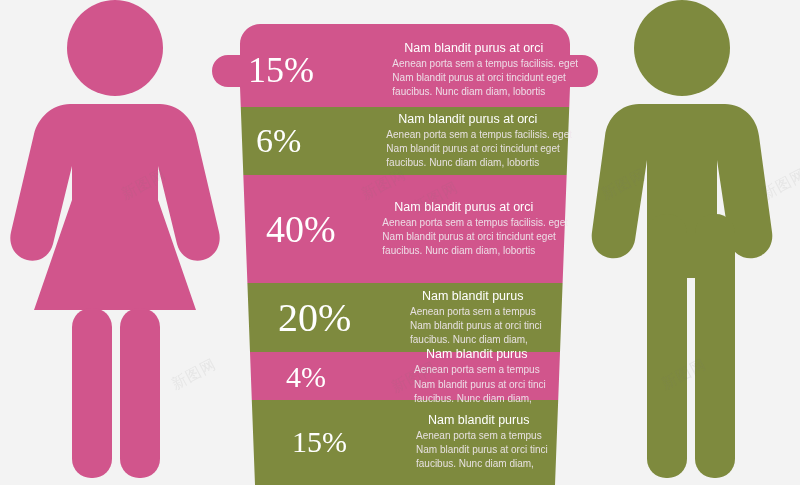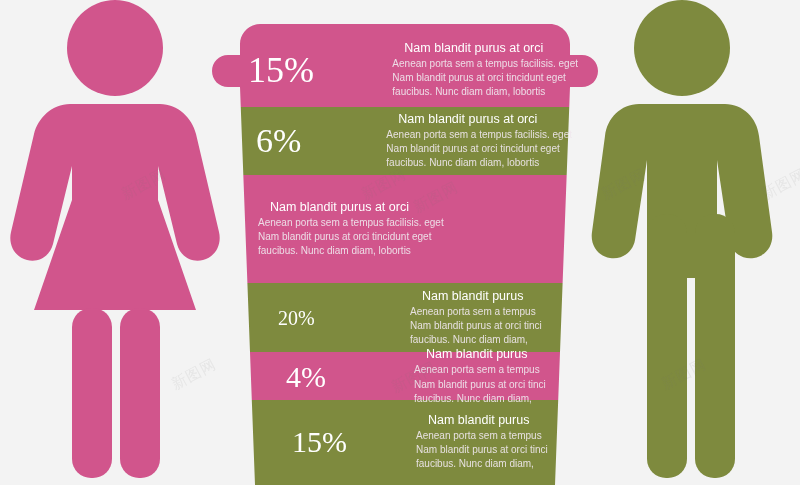--- a/index.html
+++ b/index.html
@@ -70,21 +70,21 @@
   #band-row-0{left:248px;top:34px;width:330px;height:72px;}
   #band-row-1{left:252px;top:108px;width:320px;height:66px;}
   #band-row-2{left:258px;top:177px;width:310px;height:104px;}
   #band-row-3{left:266px;top:285px;width:296px;height:66px;}
   #band-row-4{left:272px;top:354px;width:286px;height:45px;}
   #band-row-5{left:278px;top:402px;width:276px;height:80px;}
 
   #band-row-0 .band-pct{font-size:36px;}
   #band-row-1 .band-pct{font-size:34px;}
   #band-row-2 .band-pct{font-size:38px;}
-  #band-row-3 .band-pct{font-size:20px;}
+  #band-row-3 .band-pct{font-size:40px;}
   #band-row-4 .band-pct{font-size:30px;}
   #band-row-5 .band-pct{font-size:30px;}
 
   #band-row-0 .band-pct{margin-left:0px;width:150px;}
   #band-row-1 .band-pct{margin-left:4px;width:146px;}
   #band-row-2 .band-pct{margin-left:8px;width:140px;}
   #band-row-3 .band-pct{margin-left:12px;width:132px;}
   #band-row-4 .band-pct{margin-left:14px;width:128px;}
   #band-row-5 .band-pct{margin-left:14px;width:124px;}
 
@@ -221,20 +221,21 @@
         <p class="band-head">Nam blandit purus at orci</p>
         <p class="band-body">
           <span>Aenean porta sem a tempus facilisis. eget</span>
           <span>Nam blandit purus at orci tincidunt eget</span>
           <span>faucibus. Nunc diam diam, lobortis</span>
         </p>
       </div>
     </div>
 
     <div class="band-row" id="band-row-2">
+      <div class="band-pct">40%</div>
       <div class="band-copy">
         <p class="band-head">Nam blandit purus at orci</p>
         <p class="band-body">
           <span>Aenean porta sem a tempus facilisis. eget</span>
           <span>Nam blandit purus at orci tincidunt eget</span>
           <span>faucibus. Nunc diam diam, lobortis</span>
         </p>
       </div>
     </div>
 

